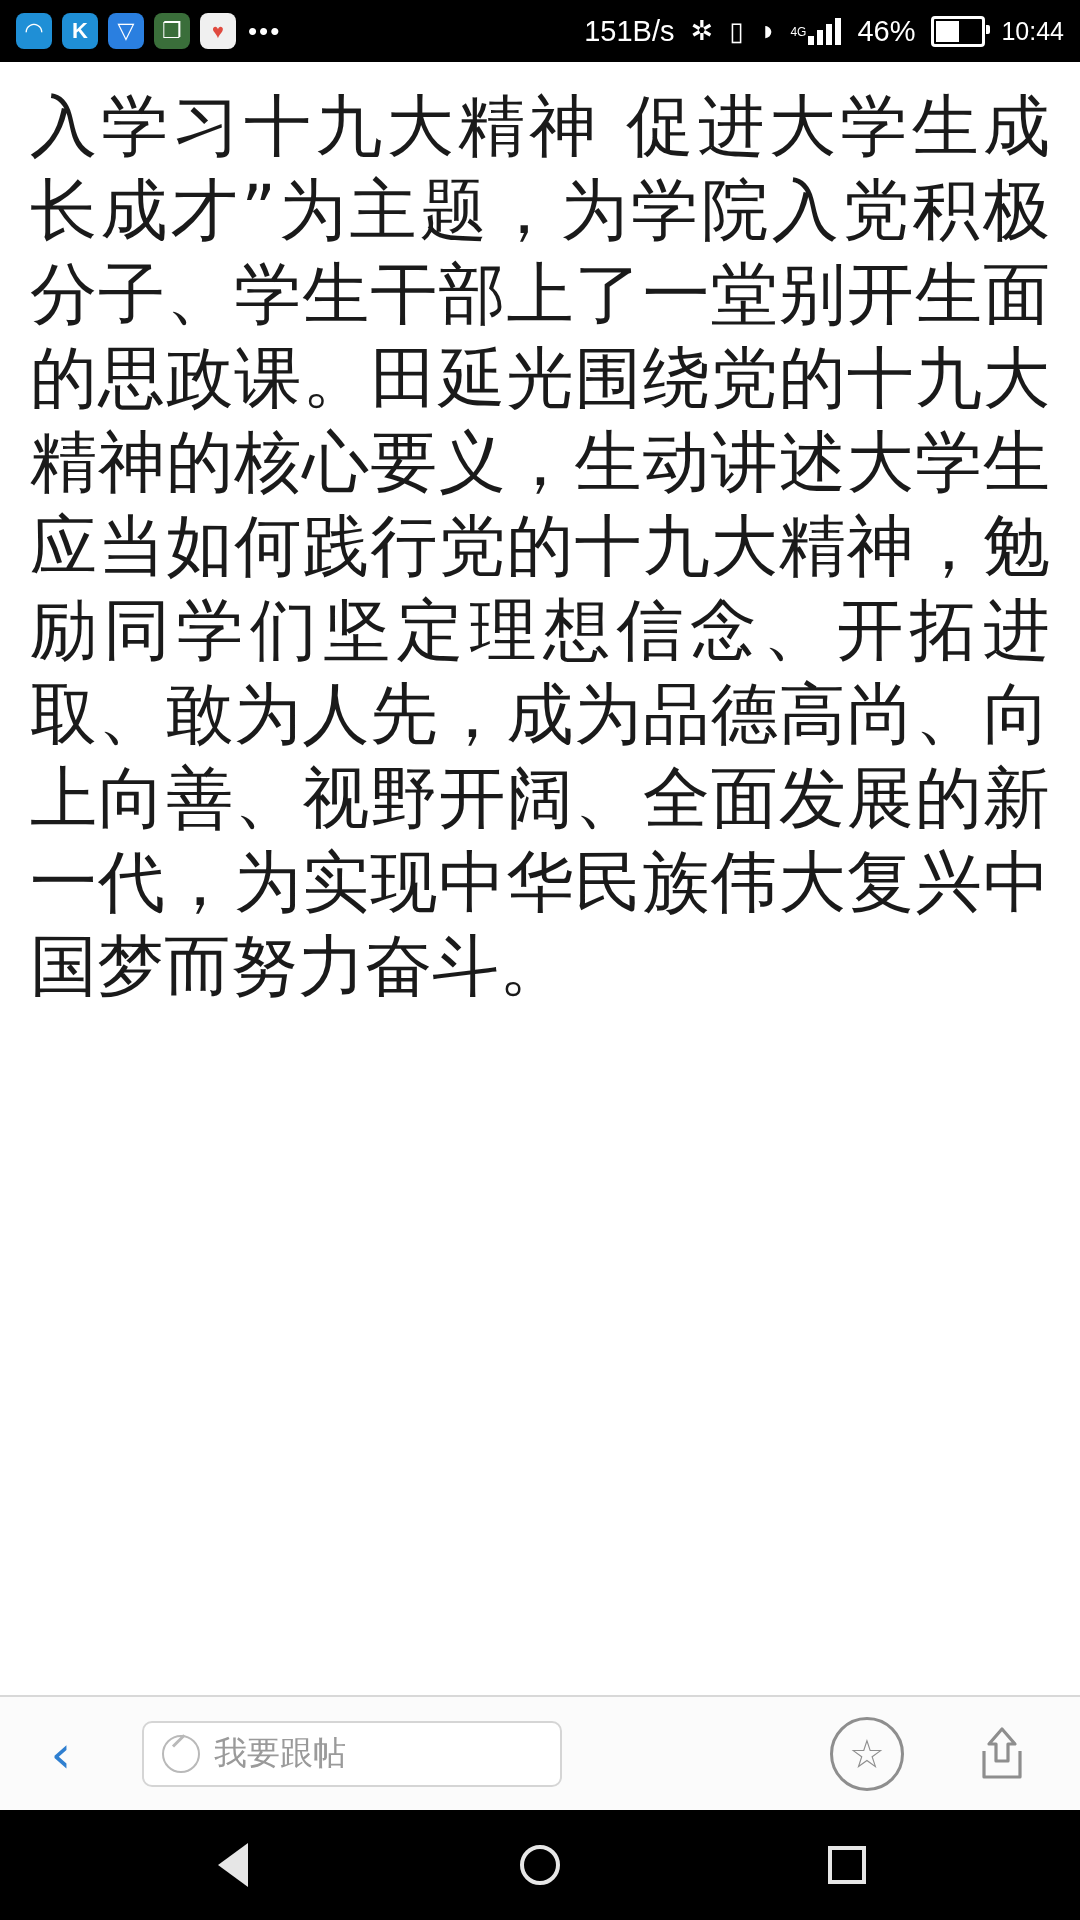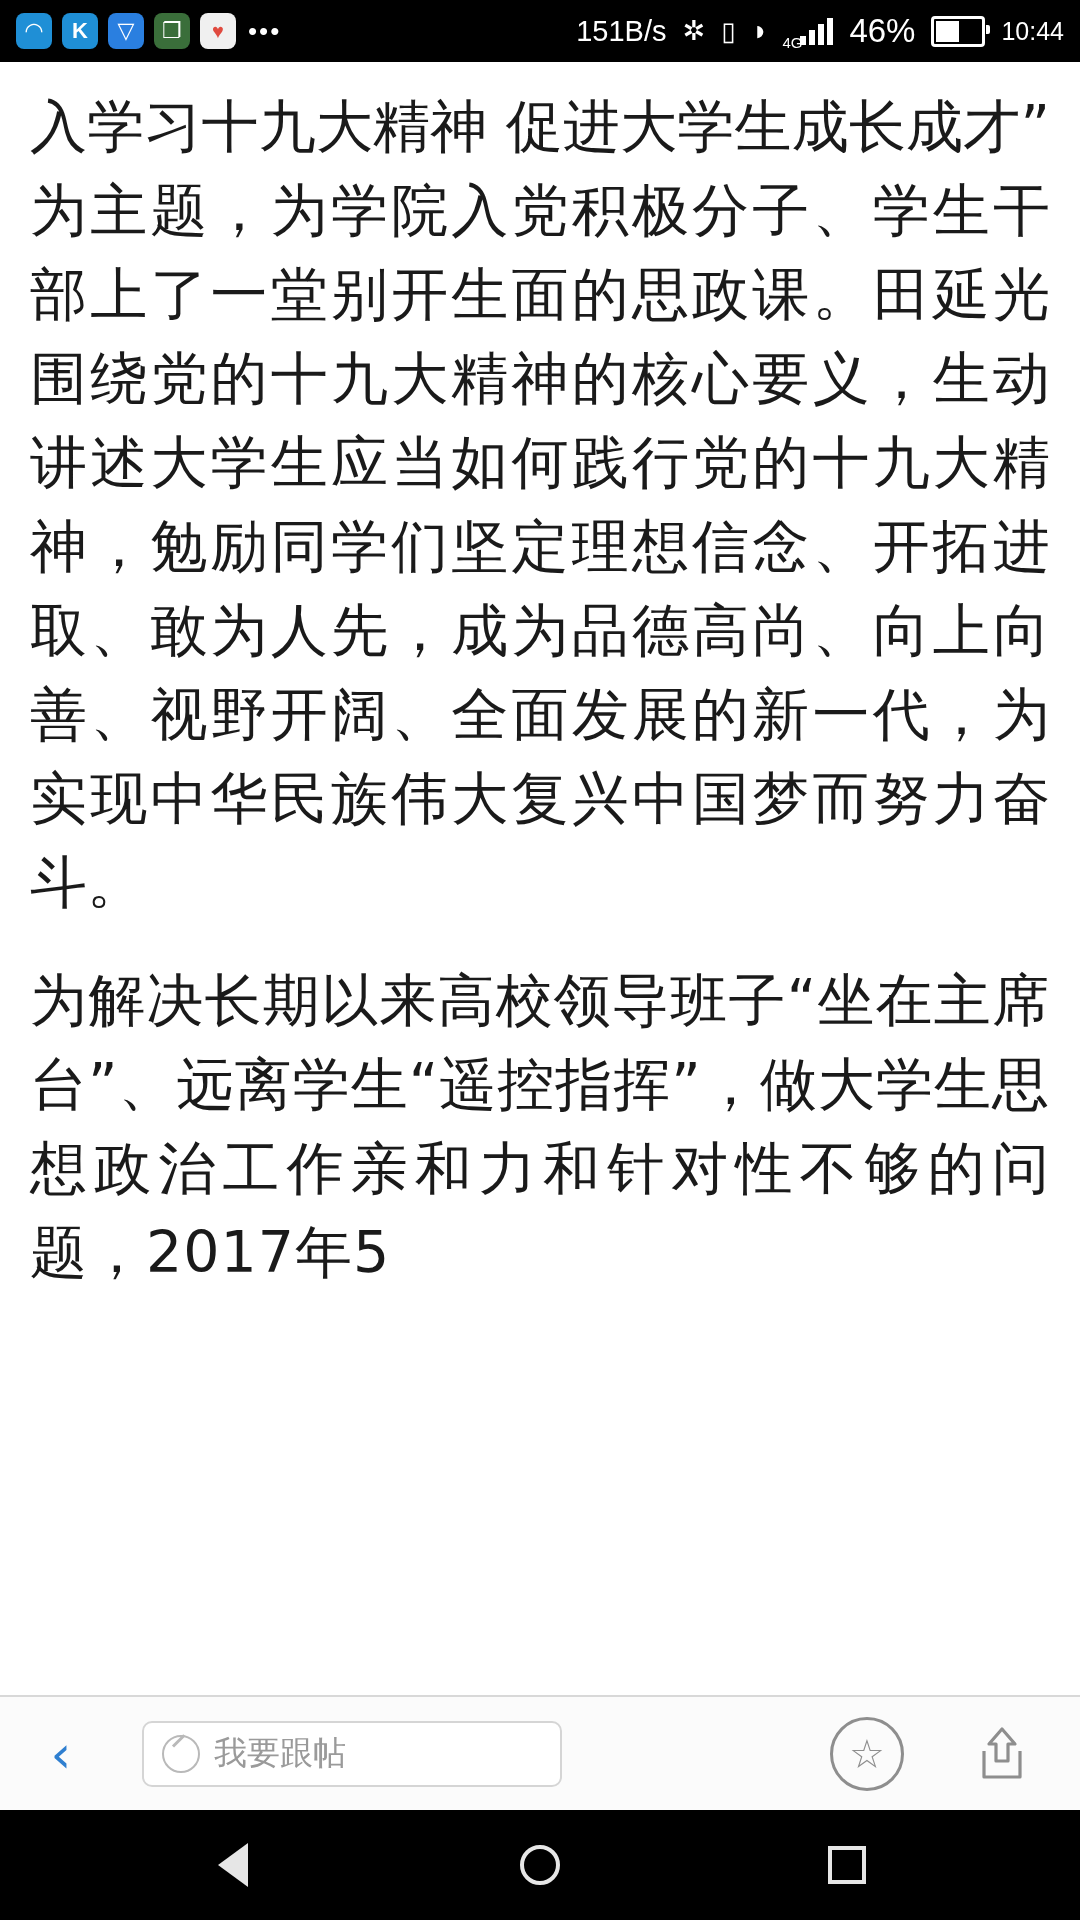--- a/index.html
+++ b/index.html
@@ -76,34 +76,34 @@
   .signal-wrap {
     display: flex;
     align-items: flex-end;
     gap: 3px;
     position: relative;
     padding-left: 16px;
   }
   .signal-wrap .g4 {
     position: absolute;
     left: -2px;
-    top: 17px;
-    font-size: 15px;
+    top: 8px;
+    font-size: 12px;
     line-height: 1;
   }
   .bar {
     width: 6px;
     background: #ffffff;
     display: inline-block;
   }
   .bar.b1 { height: 9px; }
   .bar.b2 { height: 15px; }
   .bar.b3 { height: 21px; }
   .bar.b4 { height: 27px; }
-  .batt-pct { font-size: 33px; }
+  .batt-pct { font-size: 29px; }
   .batt {
     width: 48px;
     height: 25px;
     border: 3px solid #ffffff;
     border-radius: 4px;
     position: relative;
     display: inline-block;
   }
   .batt::after {
     content: "";
@@ -126,21 +126,21 @@
   
   .content {
     flex: 1 1 auto;
     background: #ffffff;
     padding: 22px 30px 0 30px;
     box-sizing: border-box;
     overflow: hidden;
     position: relative;
   }
   .para {
-    font-size: 57px;
+    font-size: 67px;
     line-height: 84px;
     color: #1a1a1a;
     letter-spacing: 0px;
     margin: 0 0 34px 0;
     text-align: justify;
     text-justify: inter-ideograph;
     font-family: "DejaVu Sans", "Liberation Sans", sans-serif;
   }
   .para.spaced {
     letter-spacing: 1px;
@@ -297,21 +297,20 @@
       <span class="batt-pct">46%</span>
       <span class="batt">
           <span class="fill"></span>
         </span>
       <span class="clock">10:44</span>
     </div>
   </div>
 
   <div class="content">
     <p class="para">入学习十九大精神 促进大学生成长成才”为主题，为学院入党积极分子、学生干部上了一堂别开生面的思政课。田延光围绕党的十九大精神的核心要义，生动讲述大学生应当如何践行党的十九大精神，勉励同学们坚定理想信念、开拓进取、敢为人先，成为品德高尚、向上向善、视野开阔、全面发展的新一代，为实现中华民族伟大复兴中国梦而努力奋斗。</p>
-    <p class="para spaced">为解决长期以来高校领导班子“坐在主席台”、远离学生“遥控指挥”，做大学生思想政治工作亲和力和针对性不够的问题，2017年5</p>
   </div>
 
   <div class="action-bar">
     <div class="back-arrow">‹</div>
     <div class="comment-box">
       <span class="pencil-icon"></span>
       <span class="comment-placeholder">我要跟帖</span>
     </div>
     <div class="spacer"></div>
     <div class="star-btn">☆</div>

